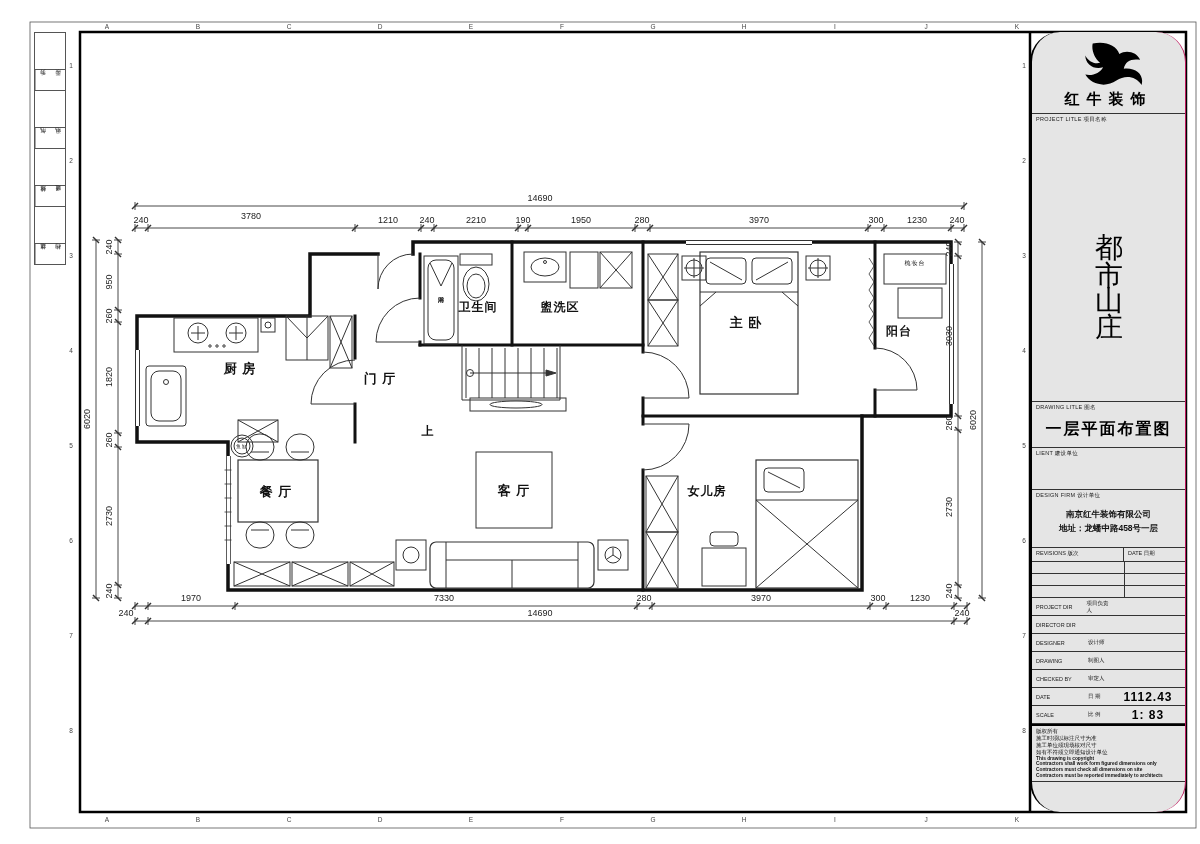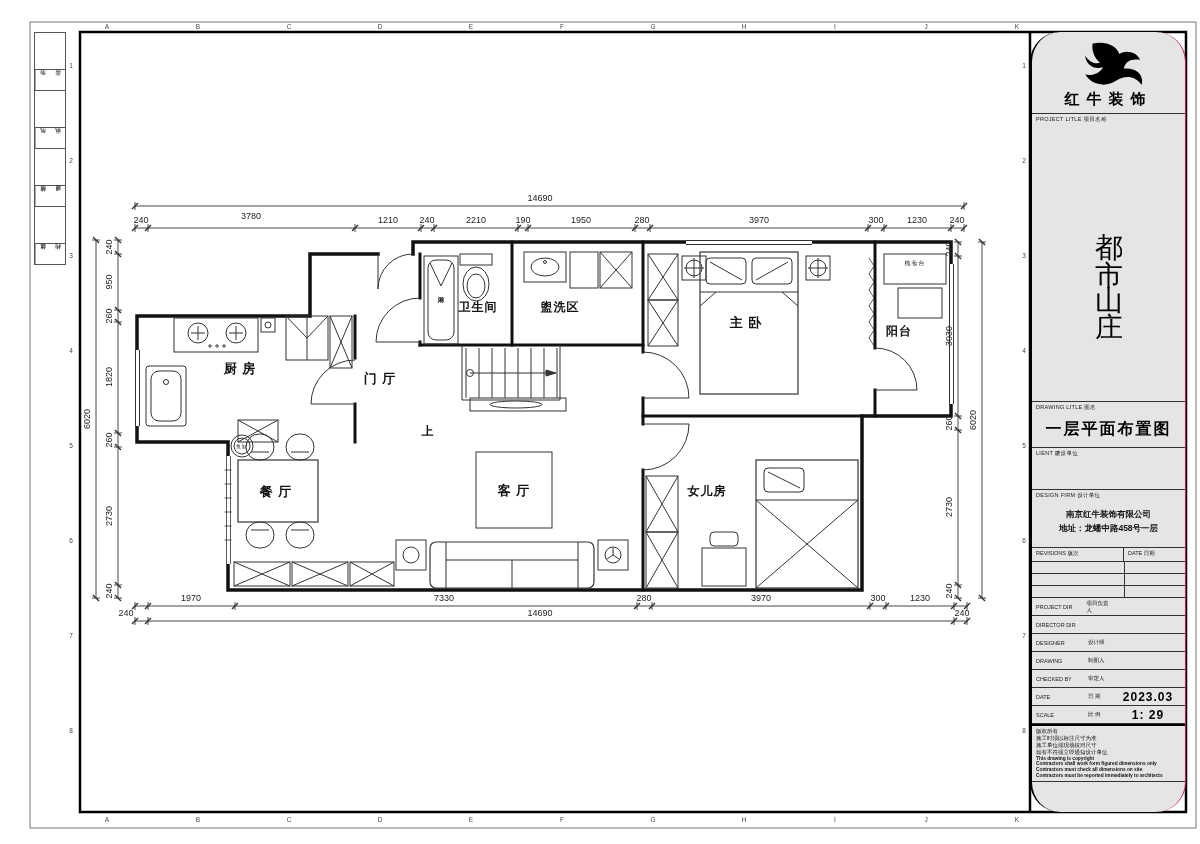--- a/index.html
+++ b/index.html
@@ -497,26 +497,26 @@
       <span class="val"></span>
     </div>
     <div class="tb tb-prow">
       <span class="en">CHECKED BY</span>
       <span class="cn">审定人</span>
       <span class="val"></span>
     </div>
     <div class="tb tb-prow big">
       <span class="en">DATE</span>
       <span class="cn">日  期</span>
-      <span class="val">2023.03</span>
+      <span class="val">1112.43</span>
     </div>
     <div class="tb tb-prow big">
       <span class="en">SCALE</span>
       <span class="cn">比  例</span>
-      <span class="val">1: 29</span>
+      <span class="val">1: 83</span>
     </div>
 
     <div class="tb tb-notes">
       <span class="cnl">版权所有</span>
       <span class="cnl">施工时须以标注尺寸为准</span>
       <span class="cnl">施工单位须现场核对尺寸</span>
       <span class="cnl">如有不符须立即通知设计单位</span>
       <span class="enl">This drawing is copyright</span>
       <span class="enl">Contractors shall work form figured dimensions only</span>
       <span class="enl">Contractors must check all dimensions on site</span>

